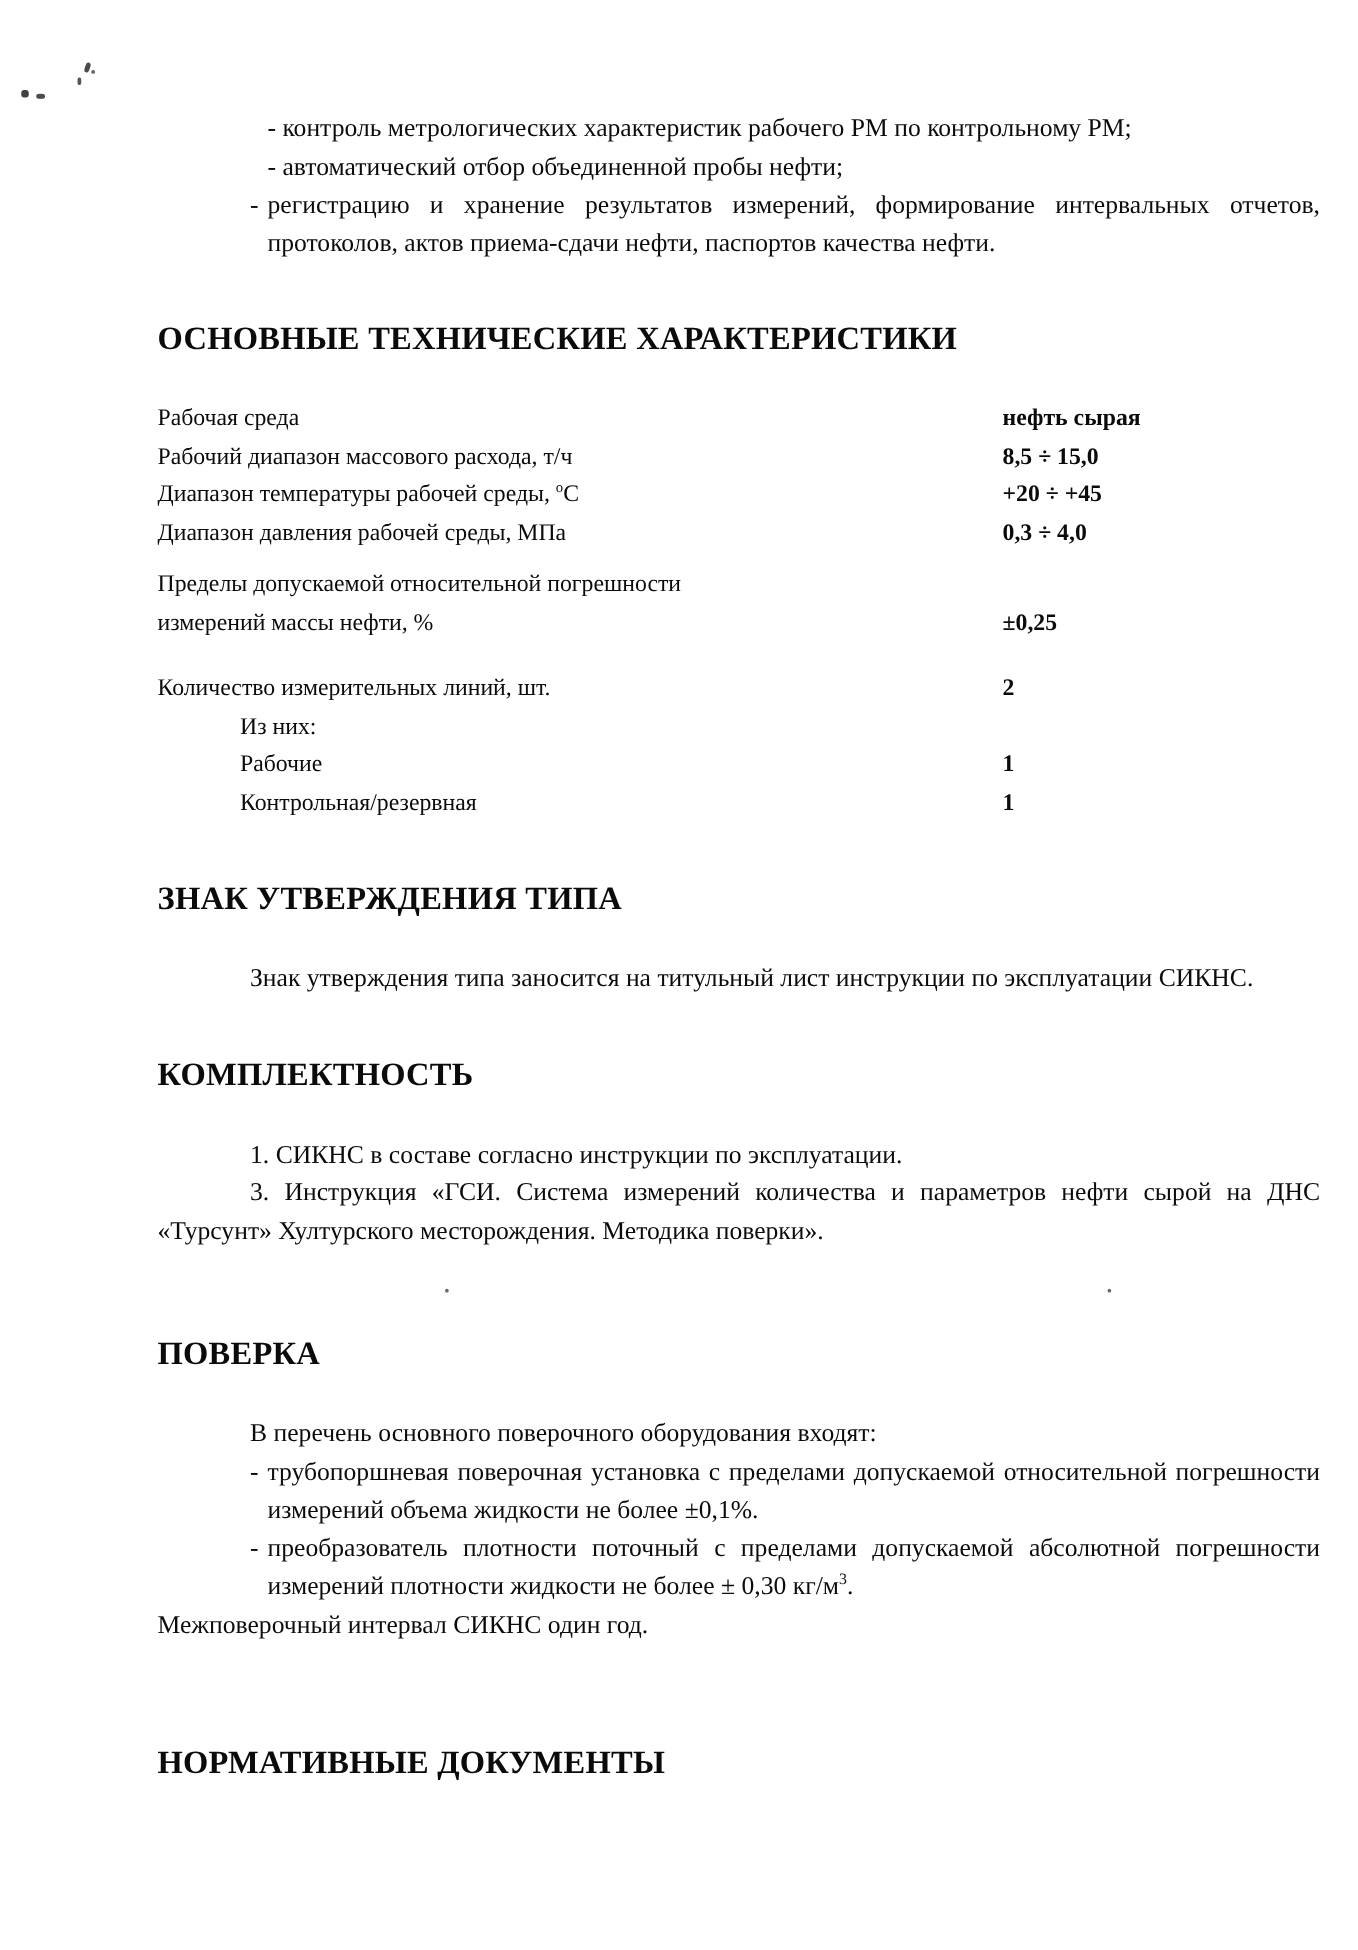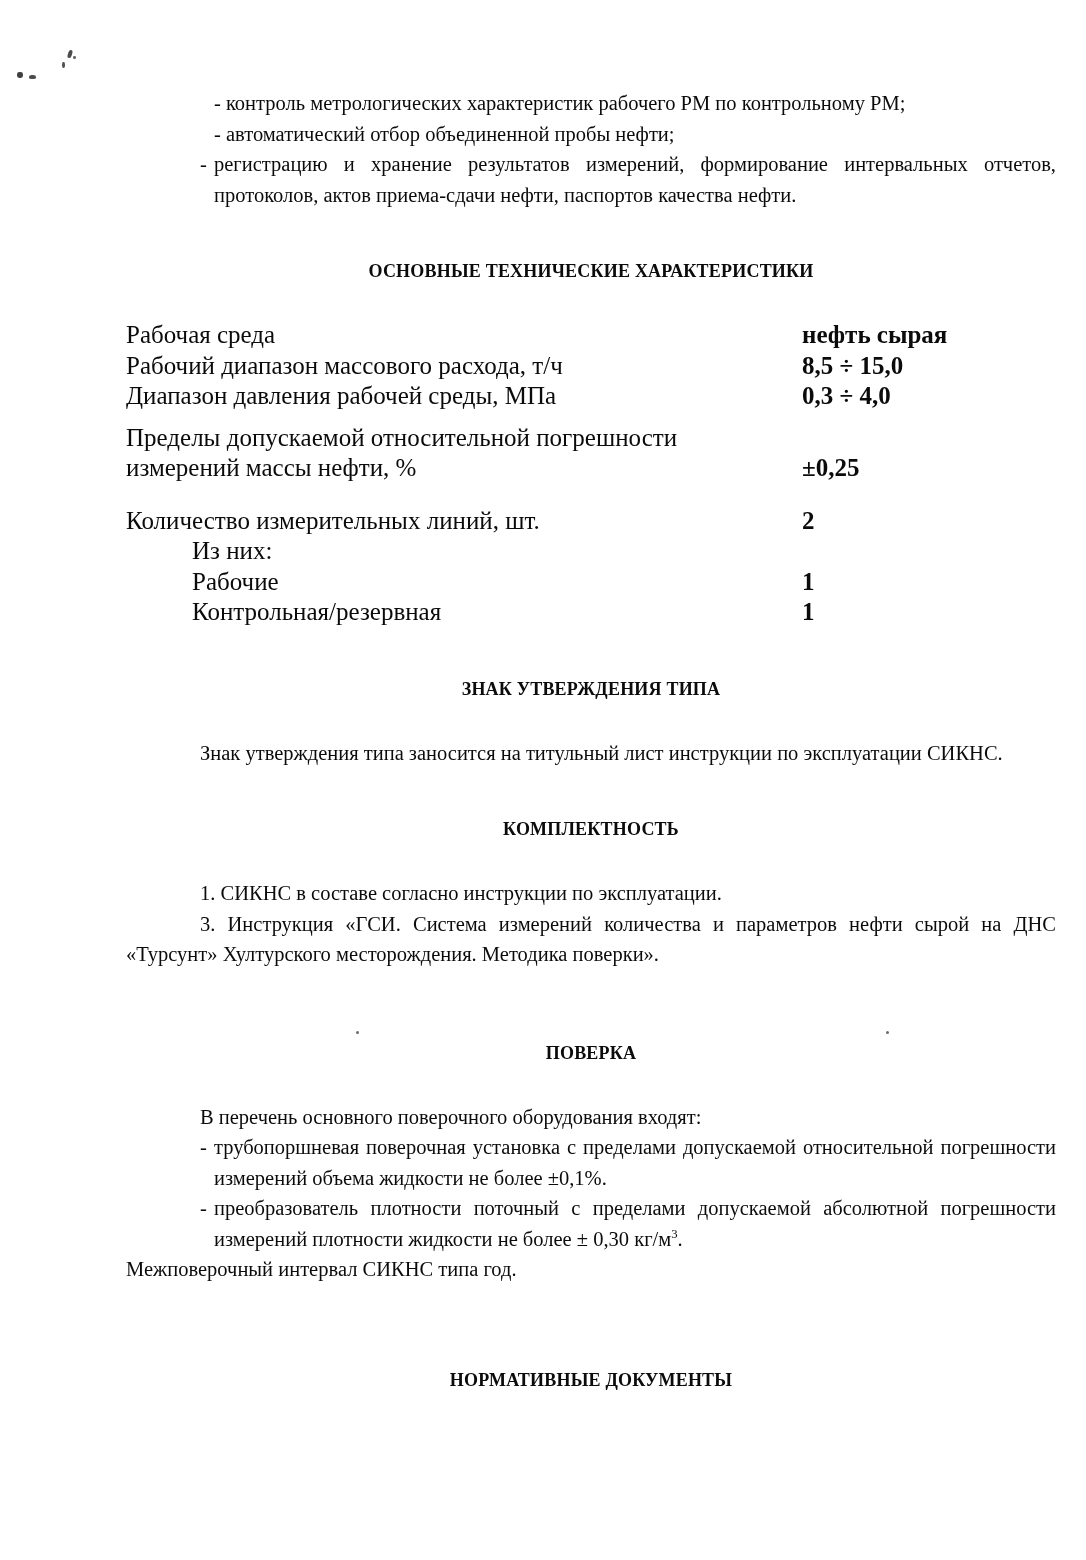--- a/index.html
+++ b/index.html
@@ -83,36 +83,36 @@
     left: 74px;
     top: 0;
   }
 
   .num-item {
     text-indent: 74px;
   }
 
   h2 {
     margin: 0;
-    font-size: 18px;
+    font-size: 26px;
     line-height: 30px;
     font-weight: bold;
-    text-align: center;
+    text-align: left;
     letter-spacing: .2px;
   }
 
   
   table.specs {
     border-collapse: collapse;
     width: 100%;
     table-layout: fixed;
   }
   table.specs td {
     padding: 0;
-    font-size: 25px;
+    font-size: 19px;
     line-height: 30.5px;
     vertical-align: top;
   }
   td.spec-label { width: 676px; }
   td.spec-value { width: 254px; text-align: left; font-weight: bold; }
 
   .indent-1 { padding-left: 66px !important; }
   .gap-md { height: 22px; }
   .gap-lg { height: 34px; }
   .gap-xl { height: 46px; }
@@ -167,20 +167,24 @@
         <tbody>
           <tr>
             <td class="spec-label">Рабочая среда</td>
             <td class="spec-value">нефть сырая</td>
           </tr>
           <tr>
             <td class="spec-label">Рабочий диапазон массового расхода, т/ч</td>
             <td class="spec-value">8,5 ÷ 15,0</td>
           </tr>
           <tr>
+            <td class="spec-label"><span>Диапазон температуры рабочей среды, </span><sup>o</sup><span>С</span></td>
+            <td class="spec-value">+20 ÷ +45</td>
+          </tr>
+          <tr>
             <td class="spec-label">Диапазон давления рабочей среды, МПа</td>
             <td class="spec-value">0,3 ÷ 4,0</td>
           </tr>
 
           <tr>
               <td colspan="2" style="height:11px"></td>
             </tr>
 
           <tr>
             <td class="spec-label">Пределы допускаемой относительной погрешности</td>
@@ -243,21 +247,21 @@
       <p class="dash-item">
         <span class="marker">-</span>
         <span>трубопоршневая поверочная установка с пределами допускаемой относительной погрешности измерений объема жидкости не более ±0,1%.</span>
       </p>
 
       <p class="dash-item">
         <span class="marker">-</span>
         <span>преобразователь плотности поточный с пределами допускаемой абсолютной погрешности измерений плотности жидкости не более ± 0,30 кг/м</span><sup>3</sup><span>.</span>
       </p>
 
-      <p class="no-indent">Межповерочный интервал СИКНС типа год.</p>
+      <p class="no-indent">Межповерочный интервал СИКНС один год.</p>
     </section>
 
     <div class="gap-xl"></div>
     <div class="gap-lg"></div>
 
     <section>
       <h2>НОРМАТИВНЫЕ ДОКУМЕНТЫ</h2>
       <div class="gap-lg"></div>
 
     </section>

